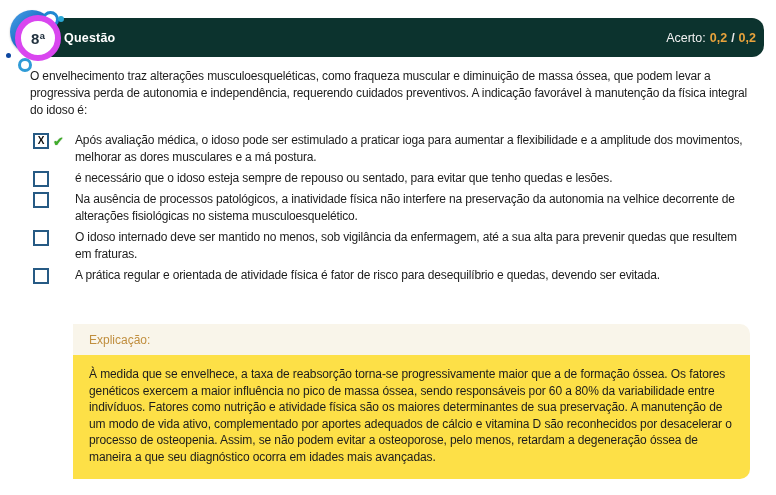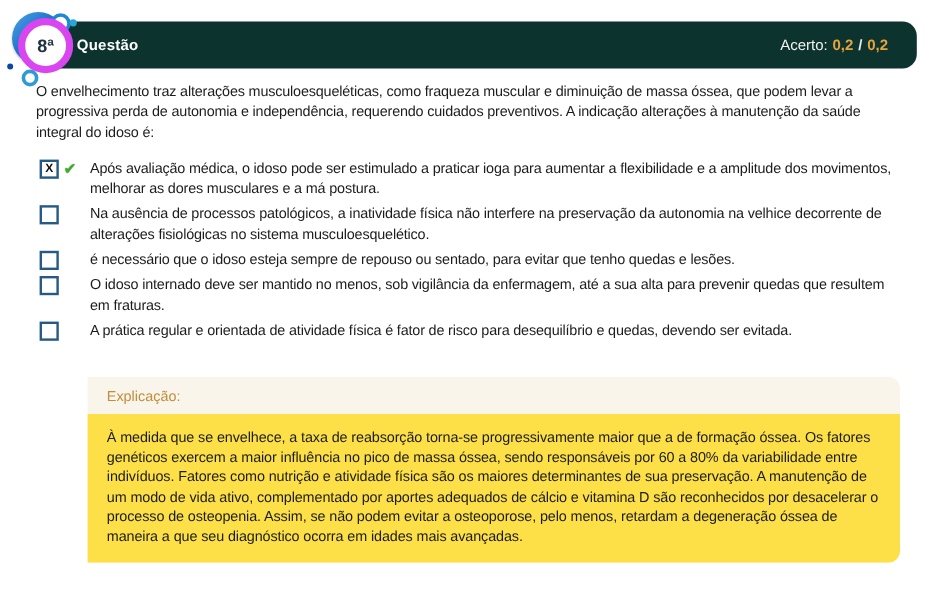--- a/index.html
+++ b/index.html
@@ -9,21 +9,21 @@
     -webkit-font-smoothing:antialiased;
   }
   .page{position:relative;width:776px;height:495px;}
 
   
   .header-wrap{position:relative;margin:18px 12px 0 30px;height:39px;}
   .header-bar{
     position:absolute;left:0;top:0;right:0;height:39px;
     background:#0c332e;border-radius:0 12px 12px 0;
     display:flex;align-items:center;justify-content:space-between;
-    padding:0 24px 0 34px;box-sizing:border-box;color:#ffffff;
+    padding:0 8px 0 34px;box-sizing:border-box;color:#ffffff;
   }
   .header-title{font-size:12.5px;font-weight:bold;letter-spacing:.2px;}
   .score{font-size:12.5px;display:flex;align-items:center;gap:4px;}
   .score .lbl{color:#f2f2f2;}
   .score .val{color:#e8a33c;font-weight:bold;}
   .score .sep{color:#e9e9e9;font-weight:bold;}
 
   
   .badge{position:absolute;left:-26px;top:-14px;width:66px;height:66px;pointer-events:none;}
   .badge .ring{
@@ -62,21 +62,21 @@
     font-weight:bold;text-shadow:0 0 1px #2c7d1e;
   }
   .option-text{font-size:12px;letter-spacing:-0.15px;color:#1c1c1c;line-height:17px;}
 
   .answered{
     margin:12px 23px 0 0;text-align:right;font-size:11px;color:#c7c7cf;
   }
 
   
   .explanation{
-    margin:30px 26px 0 33px;border-radius:10px;overflow:hidden;padding-left:40px;
+    margin:40px 26px 0 33px;border-radius:10px;overflow:hidden;padding-left:40px;
   }
   .explanation .exp-header{
     background:#f9f5ea;color:#c08e3e;font-size:12px;
     padding:9px 16px 8px 16px;
   }
   .explanation .exp-body{
     background:#fde047;color:#1c1c1c;font-size:12px;letter-spacing:-0.1px;
     line-height:16.5px;padding:11px 16px 14px 16px;
   }
 </style>
@@ -98,46 +98,46 @@
     <div class="badge">
       <span class="ring"></span>
       <span class="dot dot-tr"></span>
       <span class="dot dot-tr2"></span>
       <span class="dot dot-bl"></span>
       <span class="dot dot-b"></span>
       <span class="inner">8ª</span>
     </div>
   </div>
 
-  <div class="question-text">O envelhecimento traz alterações musculoesqueléticas, como fraqueza muscular e diminuição de massa óssea, que podem levar a progressiva perda de autonomia e independência, requerendo cuidados preventivos. A indicação alterações à manutenção da saúde integral do idoso é:</div>
+  <div class="question-text">O envelhecimento traz alterações musculoesqueléticas, como fraqueza muscular e diminuição de massa óssea, que podem levar a progressiva perda de autonomia e independência, requerendo cuidados preventivos. A indicação favorável à manutenção da física integral do idoso é:</div>
 
   <div class="options">
 
     <div class="option">
       <span class="markers">
         <span class="cbox">
           <span class="xmark">X</span>
         </span>
         <span class="check">✔</span>
       </span>
       <span class="option-text">Após avaliação médica, o idoso pode ser estimulado a praticar ioga para aumentar a flexibilidade e a amplitude dos movimentos, melhorar as dores musculares e a má postura.</span>
     </div>
 
     <div class="option">
       <span class="markers">
         <span class="cbox"></span>
       </span>
-      <span class="option-text">Na ausência de processos patológicos, a inatividade física não interfere na preservação da autonomia na velhice decorrente de alterações fisiológicas no sistema musculoesquelético.</span>
+      <span class="option-text">é necessário que o idoso esteja sempre de repouso ou sentado, para evitar que tenho quedas e lesões.</span>
     </div>
 
     <div class="option">
       <span class="markers">
         <span class="cbox"></span>
       </span>
-      <span class="option-text">é necessário que o idoso esteja sempre de repouso ou sentado, para evitar que tenho quedas e lesões.</span>
+      <span class="option-text">Na ausência de processos patológicos, a inatividade física não interfere na preservação da autonomia na velhice decorrente de alterações fisiológicas no sistema musculoesquelético.</span>
     </div>
 
     <div class="option">
       <span class="markers">
         <span class="cbox"></span>
       </span>
       <span class="option-text">O idoso internado deve ser mantido no menos, sob vigilância da enfermagem, até a sua alta para prevenir quedas que resultem em fraturas.</span>
     </div>
 
     <div class="option">

